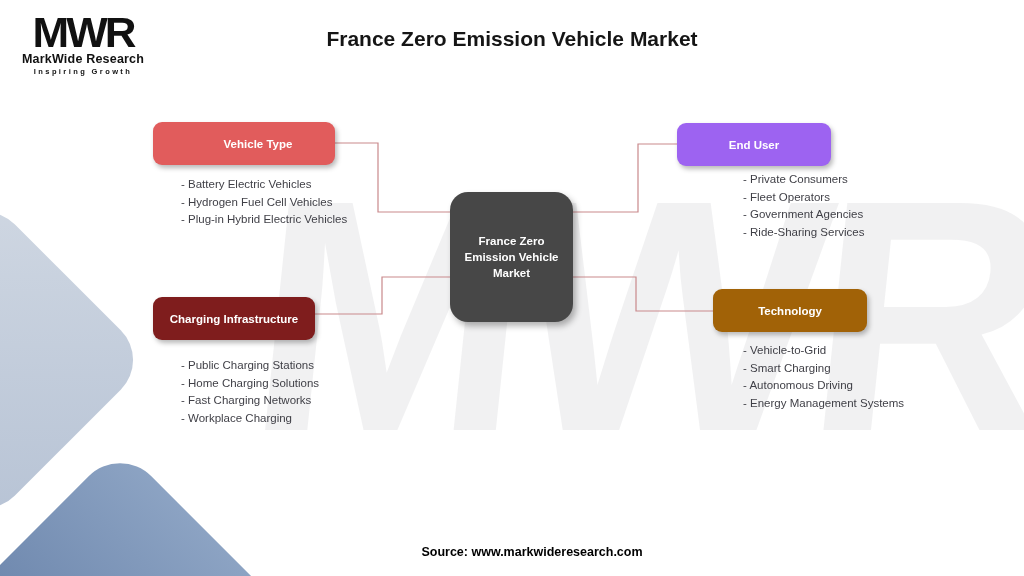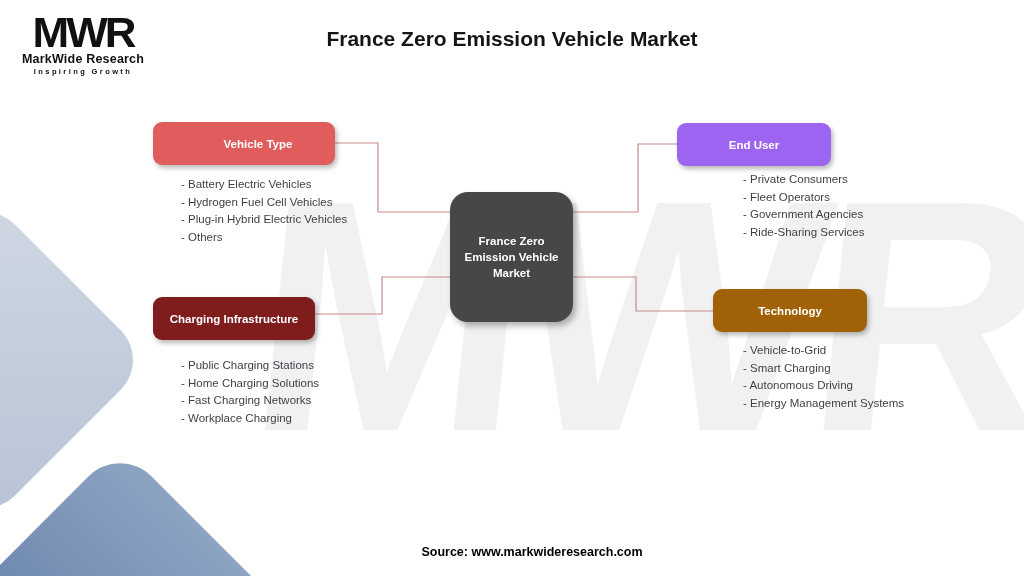--- a/index.html
+++ b/index.html
@@ -94,21 +94,20 @@
     <polyline points="571,277 636,277 636,311 713,311" fill="none" stroke-width="1.2" stroke="#c9898b"></polyline>
   </svg>
 
   <div class="center-box" style="background-color: rgb(71, 71, 71);">France Zero Emission Vehicle Market</div>
 
   <div class="branch-box b-vehicle" style="background-color: rgb(225, 92, 92); padding-left: 28px;">Vehicle Type</div>
   <ul class="item-list l-vehicle">
     <li>- Battery Electric Vehicles</li>
     <li>- Hydrogen Fuel Cell Vehicles</li>
     <li>- Plug-in Hybrid Electric Vehicles</li>
-    <li>- Others</li>
   </ul>
 
   <div class="branch-box b-enduser" style="background-color: rgb(157, 99, 241);">End User</div>
   <ul class="item-list l-enduser">
     <li>- Private Consumers</li>
     <li>- Fleet Operators</li>
     <li>- Government Agencies</li>
     <li>- Ride-Sharing Services</li>
   </ul>
 

